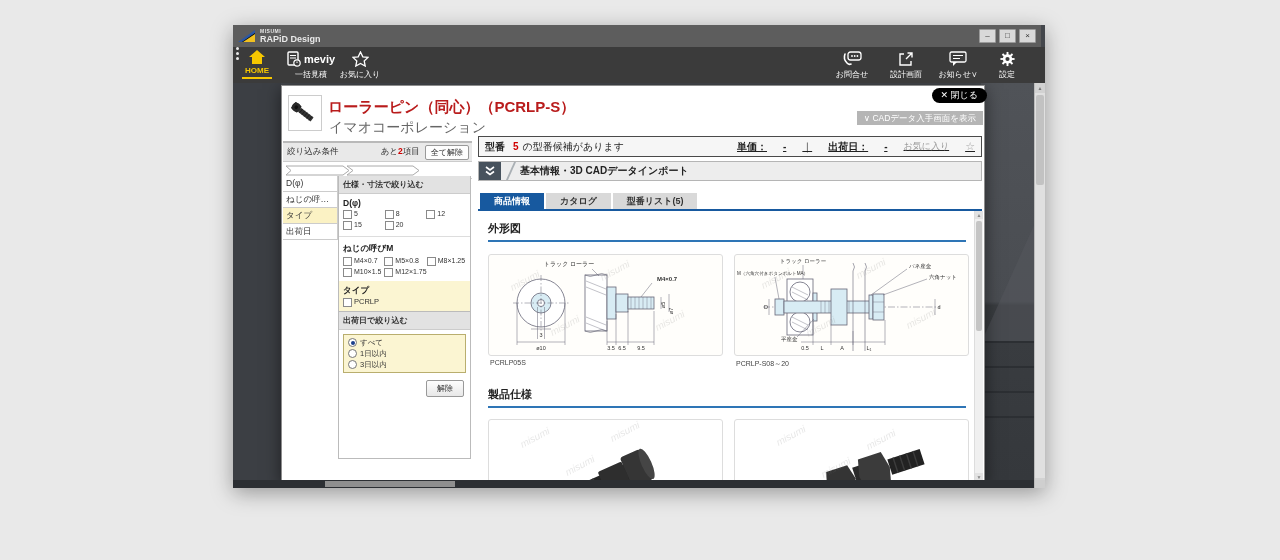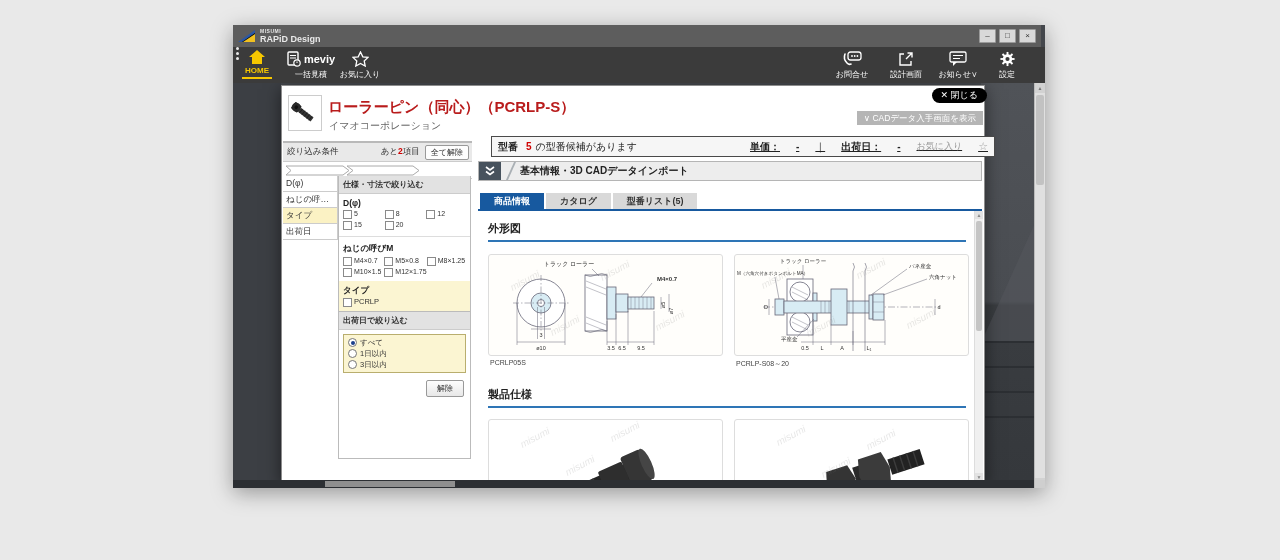--- a/index.html
+++ b/index.html
@@ -43,21 +43,21 @@
   .vscroll{position:absolute;right:0;top:0;width:10px;bottom:0;background:#e0e0e0;border-left:1px solid #bbb;}
   .vs-arrow{position:absolute;left:0;width:10px;height:10px;background:#d2d2d2;color:#777;font-size:5px;text-align:center;line-height:10px;}
   .vs-thumb{position:absolute;left:1px;top:12px;width:8px;height:90px;background:#c2c2c2;border-radius:2px;}
   .sb-corner{position:absolute;right:0;bottom:0;width:10px;height:8px;background:#cfcfcf;}
   
   .dialog{position:absolute;left:48px;top:2px;width:702px;height:395px;background:#fff;border:1px solid #8d8d8d;box-shadow:0 4px 16px rgba(0,0,0,.5);}
   .dlg-close{position:absolute;right:-3px;top:2px;height:15px;background:#000;color:#fff;border-radius:9px;font-size:9px;line-height:15px;padding:0 9px;cursor:pointer;}
   .dlg-cad{position:absolute;right:1px;top:25px;height:14px;background:#b5b5b5;color:#fff;font-size:8.5px;line-height:14px;padding:0 7px;}
   .prod-thumb{position:absolute;left:6px;top:9px;width:32px;height:34px;border:1px solid #ccc;background:#fff;}
   .prod-title{position:absolute;left:46px;top:12px;font-size:15px;font-weight:bold;color:#b91c1c;}
-  .prod-maker{position:absolute;left:47px;top:33px;font-size:10px;color:#666;}
+  .prod-maker{position:absolute;left:47px;top:33px;font-size:14px;color:#666;}
   
   .sidebar{position:absolute;left:1px;top:55px;width:189px;}
   .sb-head{height:18px;background:#e9e9e9;border-top:2px solid #b9b9b9;border-bottom:1px solid #ccc;display:flex;align-items:center;font-size:8.5px;color:#333;}
   .sb-head-label{margin-left:4px;}
   .sb-remaining{margin-left:auto;white-space:nowrap;}
   .red{color:#cf0000;font-weight:bold;}
   .btn-clearall{margin:0 3px 0 5px;border:1px solid #999;background:#fdfdfd;font-size:8px;padding:1px 5px;border-radius:2px;color:#333;}
   .sb-progress{height:16px;background:#fff;border-bottom:1px solid #ccc;display:flex;align-items:center;padding-left:2px;}
   .sb-nav{position:absolute;left:0;top:35px;width:55px;}
   .sb-nav-item{height:15px;line-height:15px;font-size:8.5px;color:#333;padding-left:3px;border-bottom:1px solid #ccc;border-right:1px solid #ccc;background:#fff;cursor:pointer;white-space:nowrap;overflow:hidden;}
@@ -70,21 +70,21 @@
   .cb{width:7px;height:7px;border:1px solid #8a8a8a;background:#fff;flex:0 0 auto;margin-top:0;}
   .sec-divider{border-top:1px solid #ddd;margin:2px 0;}
   .type-sec{background:#fbf5d2;padding-bottom:4px;}
   .radio-wrap{margin:4px 4px 0;border:1px solid #b9ae6e;background:#fbf5d2;padding:2px 4px;}
   .rrow{display:flex;align-items:center;gap:3px;font-size:7.5px;color:#333;height:11px;cursor:pointer;}
   .rb{width:7px;height:7px;border:1px solid #777;border-radius:50%;background:#fff;position:relative;flex:0 0 auto;}
   .rb.on::after{content:"";position:absolute;left:1.5px;top:1.5px;width:4px;height:4px;border-radius:50%;background:#1b3f8c;}
   .btn-clear{display:block;margin:7px 6px 0 auto;border:1px solid #999;background:linear-gradient(#fdfdfd,#e8e8e8);font-size:8px;padding:2px 10px;border-radius:2px;color:#333;}
   
   .dmain{position:absolute;left:196px;top:50px;width:506px;height:345px;}
-  .part-bar{position:absolute;left:13px;top:0;width:504px;height:21px;border:1px solid #4a4a4a;background:#f6f6f6;display:flex;align-items:center;font-size:10px;color:#222;box-sizing:border-box;}
+  .part-bar{position:absolute;left:0;top:0;width:504px;height:21px;border:1px solid #4a4a4a;background:#f6f6f6;display:flex;align-items:center;font-size:10px;color:#222;box-sizing:border-box;}
   .pb-label{font-weight:bold;margin-left:6px;}
   .pb-count{font-weight:bold;margin-left:8px;}
   .pb-msg{margin-left:4px;}
   .pb-right{margin-left:auto;display:flex;align-items:center;gap:16px;margin-right:6px;text-decoration:underline;}
   .pb-strong{font-weight:bold;}
   .pb-fav{color:#999;font-size:9px;}
   .pb-star{color:#aaa;font-size:11px;cursor:pointer;}
   .info-bar{position:absolute;left:0;top:25px;width:504px;height:20px;border:1px solid #b5b5b5;background:#ededed;display:flex;align-items:center;box-sizing:border-box;}
   .ib-icon{width:22px;height:18px;background:#47525d;display:flex;align-items:center;justify-content:center;}
   .ib-diag{width:8px;height:18px;border-right:2px solid #aab0b5;transform:skewX(-24deg);margin-left:1px;}

